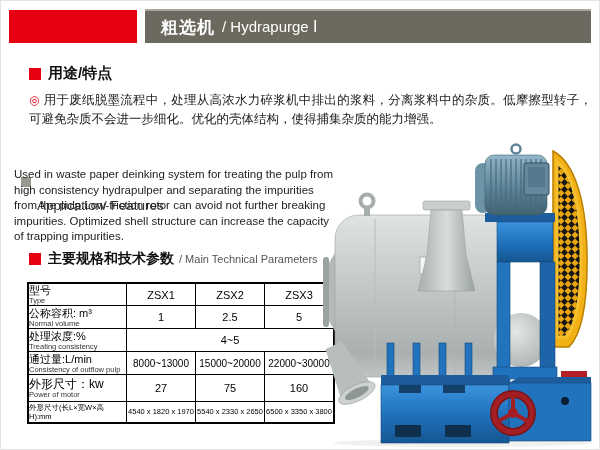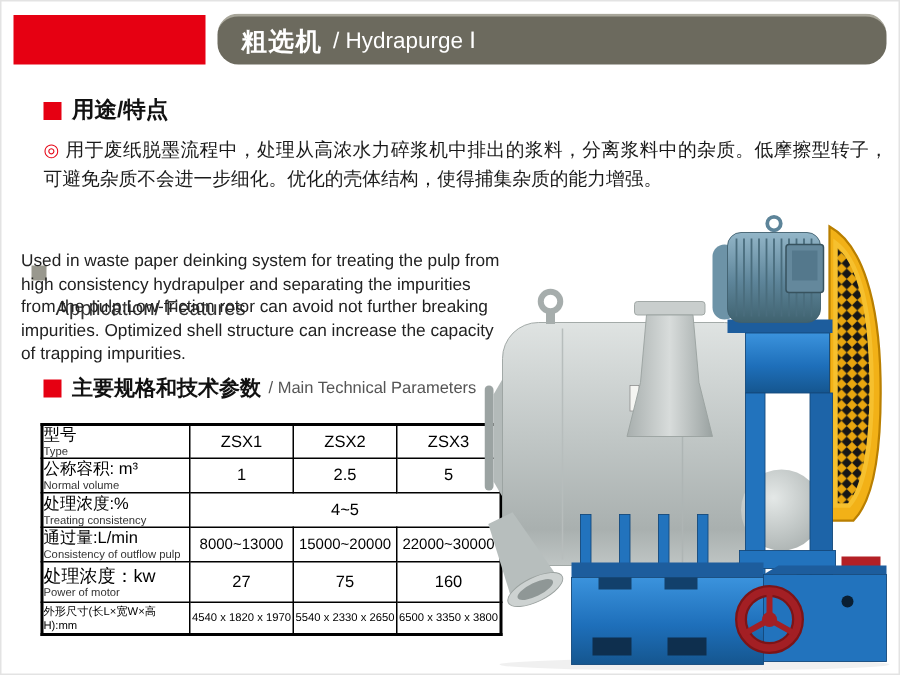--- a/index.html
+++ b/index.html
@@ -6,21 +6,21 @@
   .page {
     position:relative; width:600px; height:450px; overflow:hidden;
     background:#ffffff; border:1px solid #e3e3e3; box-sizing:border-box;
     font-family:"Liberation Sans","DejaVu Sans",sans-serif; color:#000;
   }
   
   .header-red { position:absolute; left:8px; top:9px; width:128px; height:33px; background:#e60012; }
   .header-bar {
     position:absolute; left:144px; top:8px; width:446px; height:34px;
     background:#6c6a5e; border-top:2px solid #a8a69a; box-sizing:border-box;
-    color:#fff; display:flex; align-items:center; padding-left:16px;border-radius:14px;
+    color:#fff; display:flex; align-items:center; padding-left:16px;
   }
   .header-bar .zh { font-weight:bold; font-size:17px; letter-spacing:1px; }
   .header-bar .en { font-size:15px; margin-left:7px; font-weight:400;text-align:right; }
 
   
   .sec-head { position:absolute; display:flex; align-items:center; }
   .sq-red { width:12px; height:12px; background:#e60012; margin-right:7px; flex:0 0 auto; }
   .sq-gray { width:10px; height:10px; background:#99988e; margin-right:6px; flex:0 0 auto; }
   .h-zh { font-weight:bold; font-size:15px; color:#111; }
   .h-zh2 { font-weight:bold; font-size:14px; color:#111; }
@@ -120,21 +120,21 @@
       <td class="cell-label">
         <span class="lz">通过量:L/min</span>
         <span class="le">Consistency of outflow pulp</span>
       </td>
       <td class="val" style="font-size:10px;">8000~13000</td>
       <td class="val" style="font-size:10px;">15000~20000</td>
       <td class="val" style="font-size:10px;">22000~30000</td>
     </tr>
     <tr class="row" style="height:27px;">
       <td class="cell-label">
-        <span class="lz" style="font-size:12px;">处理浓度：kw</span>
+        <span class="lz" style="font-size:12px;">外形尺寸：kw</span>
         <span class="le">Power of motor</span>
       </td>
       <td class="val">27</td>
       <td class="val">75</td>
       <td class="val">160</td>
     </tr>
     <tr class="row" style="height:21px;">
       <td class="cell-label">
         <span class="lz-sm">外形尺寸(长L×宽W×高H):mm</span>
       </td>

